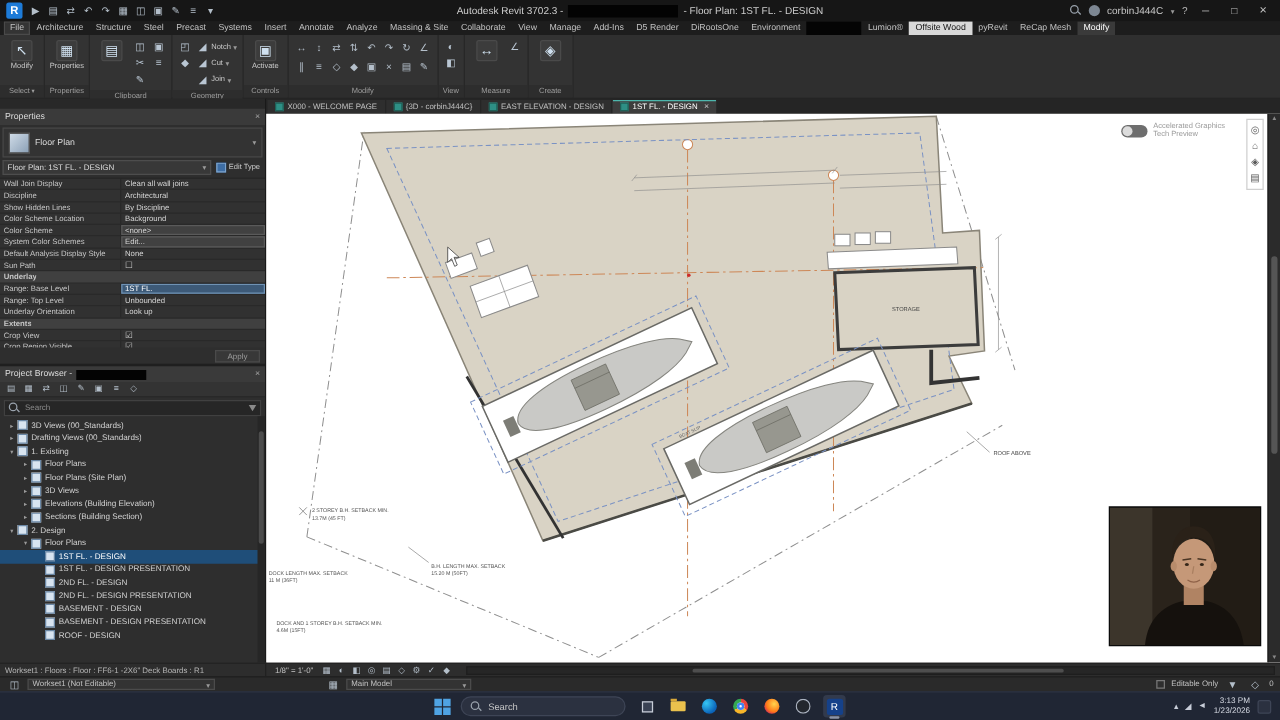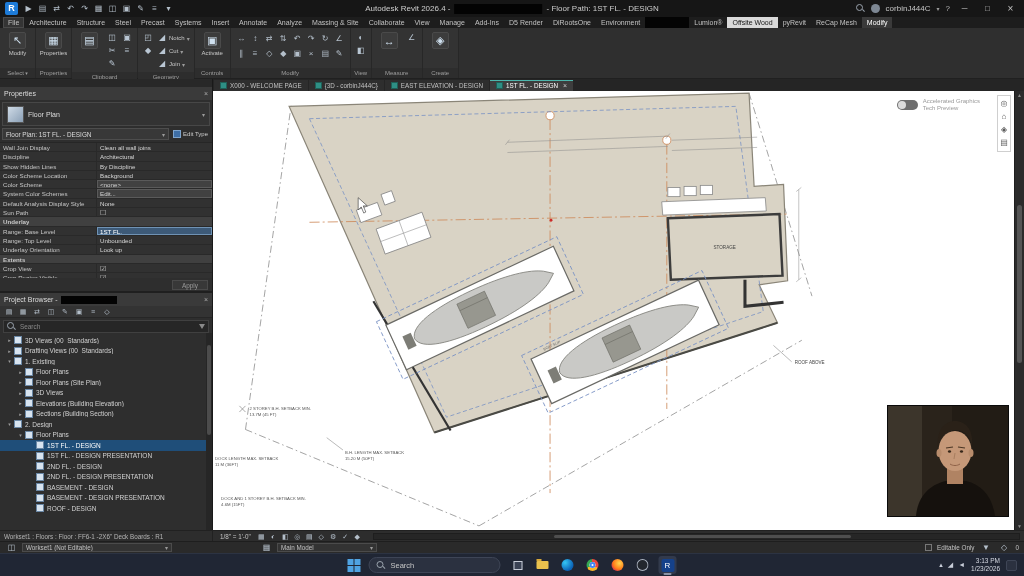--- a/index.html
+++ b/index.html
@@ -176,23 +176,23 @@
         <span class="qicon">↶</span>
         <span class="qicon">↷</span>
         <span class="qicon">▦</span>
         <span class="qicon">◫</span>
         <span class="qicon">▣</span>
         <span class="qicon">✎</span>
         <span class="qicon">≡</span>
         <span class="qicon">▾</span>
       </span>
     <div class="tb-title">
-      <span>Autodesk Revit 2026.4 -</span>
+      <span>Autodesk Revit 3702.3 -</span>
       <span class="redact"></span>
-      <span>- Floor Path: 1ST FL. - DESIGN</span>
+      <span>- Floor Plan: 1ST FL. - DESIGN</span>
     </div>
     <div class="tb-right">
       <span class="mag"></span>
       <span class="user-dot"></span>
       <span>corbinJ444C</span>
       <span class="dd"></span>
       <span class="help"></span>
       <span class="wc wc-min"></span>
       <span class="wc wc-max"></span>
       <span class="wc wc-close"></span>

